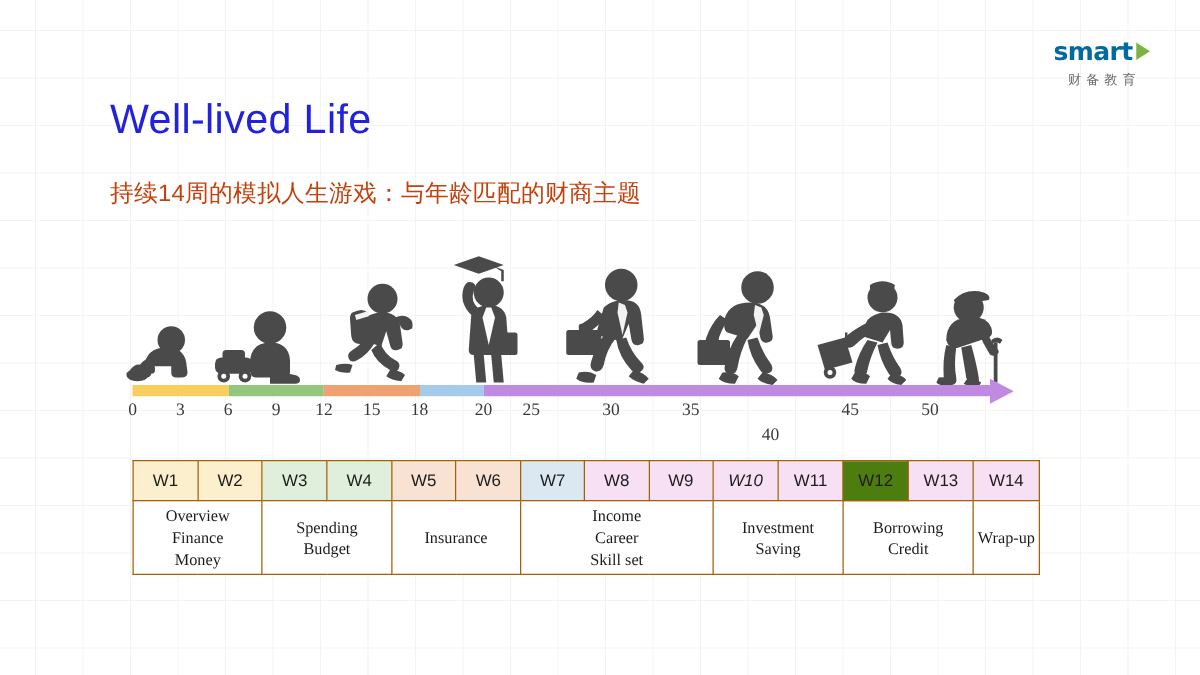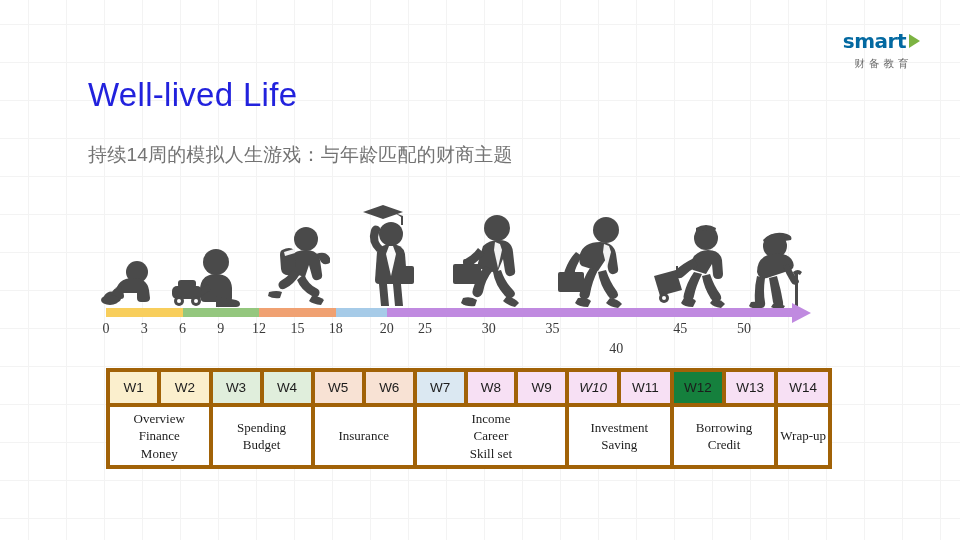--- a/index.html
+++ b/index.html
@@ -43,21 +43,21 @@
   }
 
   
   #title{
     top:76px;left:88px;
     font-size:33px;color:#2222dd;font-weight:400;letter-spacing:0.3px;
     white-space:nowrap;
   }
   #subtitle{
     top:142px;left:88px;
-    font-size:19px;color:#737373;font-weight:400;letter-spacing:0.2px;
+    font-size:19px;color:#c2410c;font-weight:400;letter-spacing:0.2px;
     white-space:nowrap;
   }
 
   
   #timeline{left:106px;top:196px;width:740px;height:150px;}
   #figures{position:relative;width:100%;height:112px;}
   .fig{position:absolute;bottom:0;}
   .fig svg{display:block;}
 
   #axis{position:relative;width:100%;height:38px;}
@@ -75,21 +75,21 @@
     transform:translateX(-50%);
   }
 
   
   #weeks-table{
     left:106px;top:368px;width:726px;
     border-collapse:collapse;
     background:#fff;
   }
   #weeks-table td{
-    border:4px solid #a16207;
+    border:1px solid #a16207;
     text-align:center;vertical-align:middle;
     font-family:"Liberation Serif", serif;
     color:#1c1c1c;
   }
   #weeks-table tr.week-row td{
     height:29px;
     font-family:"Liberation Sans", sans-serif;
     font-size:13.5px;
   }
   #weeks-table tr.stage-row td{
@@ -258,21 +258,21 @@
         <td style="background: rgb(251, 239, 205); width: 51.8571px;">W2</td>
         <td style="background: rgb(224, 238, 220); width: 51.8571px;">W3</td>
         <td style="background: rgb(224, 238, 220); width: 51.8571px;">W4</td>
         <td style="background: rgb(248, 226, 212); width: 51.8571px;">W5</td>
         <td style="background: rgb(248, 226, 212); width: 51.8571px;">W6</td>
         <td style="background: rgb(219, 232, 242); width: 51.8571px;">W7</td>
         <td style="background: rgb(247, 224, 244); width: 51.8571px;">W8</td>
         <td style="background: rgb(247, 224, 244); width: 51.8571px;">W9</td>
         <td style="background: rgb(247, 224, 244); width: 51.8571px; font-style: italic;">W10</td>
         <td style="background: rgb(247, 224, 244); width: 51.8571px;">W11</td>
-        <td style="background: #15803d; width: 51.8571px; text-align: center;">W12</td>
+        <td style="background: #4d7c0f; width: 51.8571px; text-align: center;">W12</td>
         <td style="background: rgb(247, 224, 244); width: 51.8571px;">W13</td>
         <td style="background: rgb(247, 224, 244); width: 51.8571px;">W14</td>
       </tr>
     <tr class="topic-row">
         <td colspan="2">
           <div>Overview</div>
           <div>Finance</div>
           <div>Money</div>
         </td>
         <td colspan="2">

